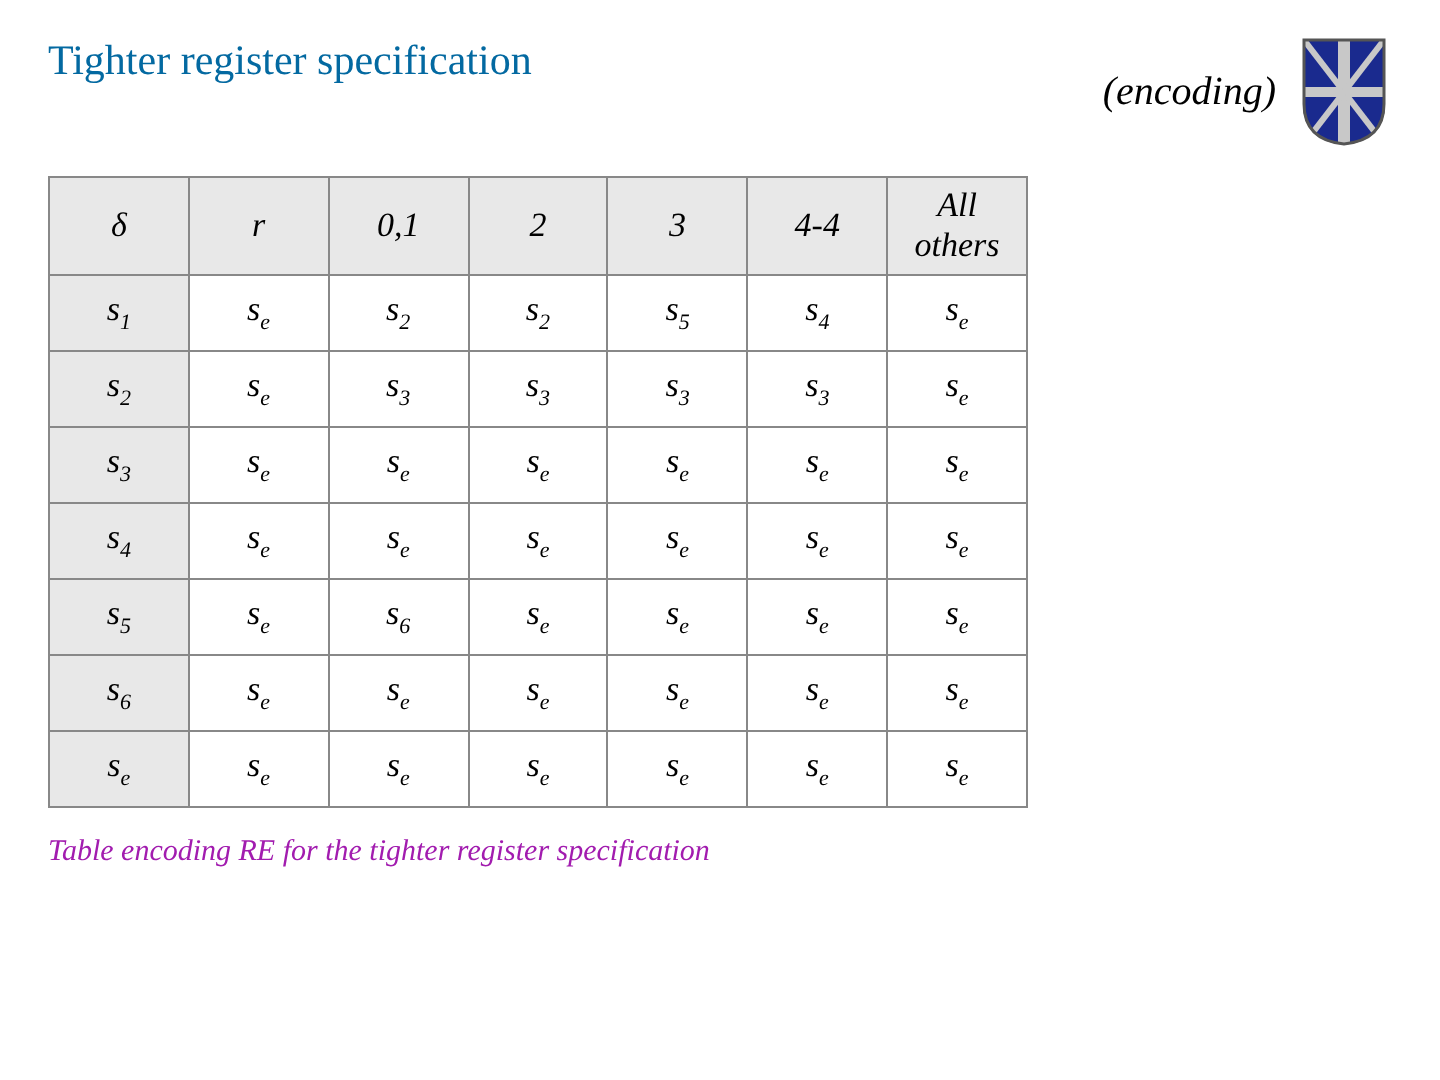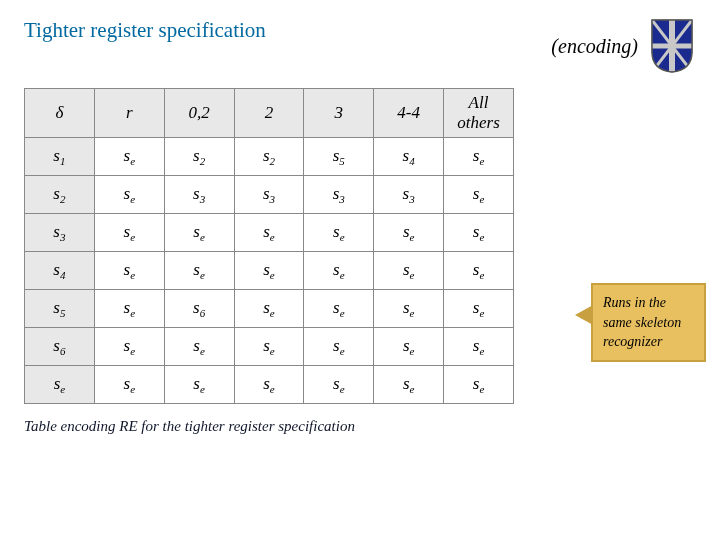--- a/index.html
+++ b/index.html
@@ -108,21 +108,21 @@
       height: 0;
       border-top: 10px solid transparent;
       border-bottom: 10px solid transparent;
       border-right: 18px solid #c8a040;
     }
 
     .footer-caption {
       margin-top: 14px;
       font-size: 15px;
       font-style: italic;
-      color: #0f172a;
+      color: #a21caf;
     }
 
     .all-others-header {
       font-style: italic;
       font-weight: normal;
     }
   </style>
 </head>
 <body>
 
@@ -154,21 +154,21 @@
       </svg>
     </div>
   </div>
 
   <div class="table-container">
     <table>
       <thead>
         <tr>
           <th><i>δ</i></th>
           <th><i>r</i></th>
-          <th><i>0,2</i></th>
+          <th><i>0,1</i></th>
           <th><i>2</i></th>
           <th><i>3</i></th>
           <th><i>4-4</i></th>
           <th class="all-others-header">All<br>others</th>
         </tr>
       </thead>
       <tbody>
         <tr>
           <td class="row-header"><i>s<sub>1</sub></i></td>
           <td><i>s<sub>e</sub></i></td>
@@ -228,20 +228,16 @@
           <td><i>s<sub>e</sub></i></td>
           <td><i>s<sub>e</sub></i></td>
           <td><i>s<sub>e</sub></i></td>
           <td><i>s<sub>e</sub></i></td>
           <td><i>s<sub>e</sub></i></td>
           <td><i>s<sub>e</sub></i></td>
         </tr>
       </tbody>
     </table>
 
-    <div class="callout-box">
-      <div class="callout-arrow"></div>
-      <span>Runs in the same skeleton recognizer</span>
-    </div>
   </div>
 
   <div class="footer-caption">Table encoding RE for the tighter register specification</div>
 </div>
 
 </body></html>

